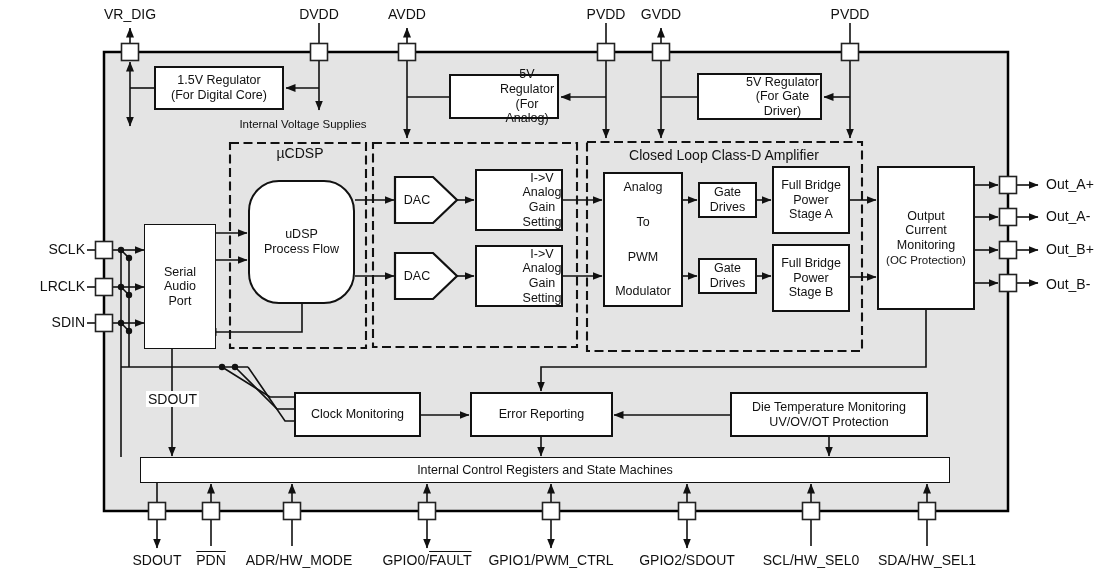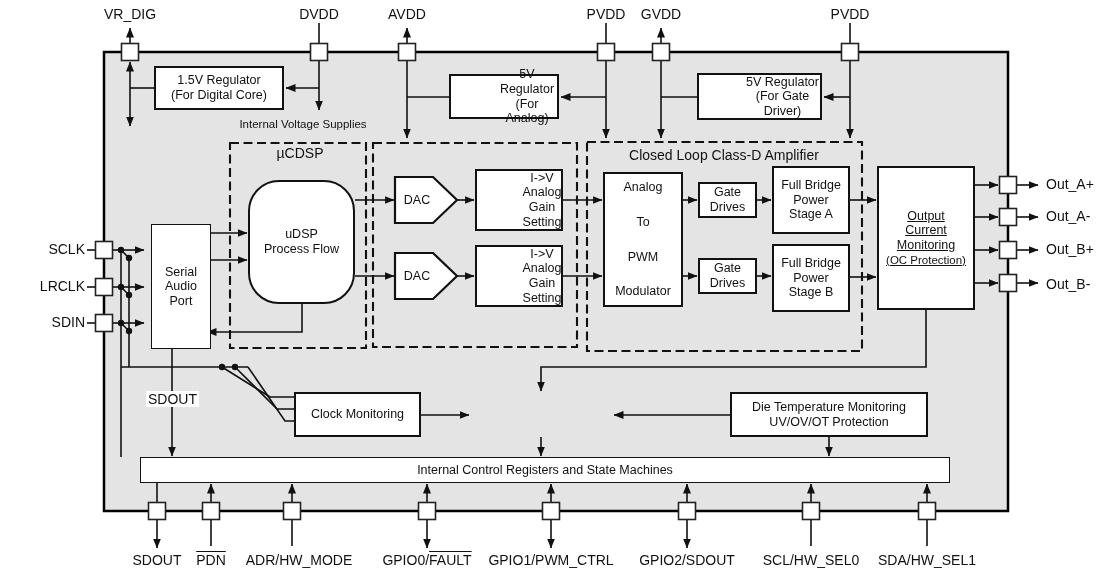--- a/index.html
+++ b/index.html
@@ -177,21 +177,21 @@
     <span>(For Digital Core)</span>
   </div>
   <div class="blk mid" style="left:449px;top:74px;width:110px;height:45px;">
     <span>5V Regulator</span>
     <span>(For Analog)</span>
   </div>
   <div class="blk mid" style="left:697px;top:73px;width:125px;height:47px;">
     <span>5V Regulator</span>
     <span>(For Gate Driver)</span>
   </div>
-  <div class="blk thin" style="left:151px;top:224px;width:60px;height:125px;">
+  <div class="blk thin" style="left:144px;top:224px;width:72px;height:125px;">
     <span>Serial</span>
     <span>Audio</span>
     <span>Port</span>
   </div>
   <div class="blk" style="left:248px;top:180px;width:107px;height:124px;border-radius:31px;">
     <span>uDSP</span>
     <span>Process Flow</span>
   </div>
   <div class="daclbl" style="left:395px;top:177px;width:44px;height:46px;">
     <span>DAC</span>
@@ -226,28 +226,31 @@
   <div class="blk" style="left:772px;top:166px;width:78px;height:68px;">
     <span>Full Bridge</span>
     <span>Power</span>
     <span>Stage A</span>
   </div>
   <div class="blk" style="left:772px;top:244px;width:78px;height:68px;">
     <span>Full Bridge</span>
     <span>Power</span>
     <span>Stage B</span>
   </div>
-  <div class="blk" style="left:877px;top:166px;width:98px;height:144px;text-decoration:underline;">
+  <div class="blk" style="left:877px;top:166px;width:98px;height:144px;">
     <span>Output</span>
     <span>Current</span>
     <span>Monitoring</span>
     <span class="small">(OC Protection)</span>
   </div>
   <div class="blk" style="left:294px;top:392px;width:127px;height:45px;">
     <span>Clock Monitoring</span>
+  </div>
+  <div class="blk" style="left:470px;top:392px;width:143px;height:45px;">
+    <span>Error Reporting</span>
   </div>
   <div class="blk" style="left:730px;top:392px;width:198px;height:45px;">
     <span>Die Temperature Monitoring</span>
     <span>UV/OV/OT Protection</span>
   </div>
   <div class="blk thin" style="left:140px;top:457px;width:810px;height:26px;">
     <span>Internal Control Registers and State Machines</span>
   </div>
 
   <div class="lbl c" style="left:250px;top:146px;width:100px;">

